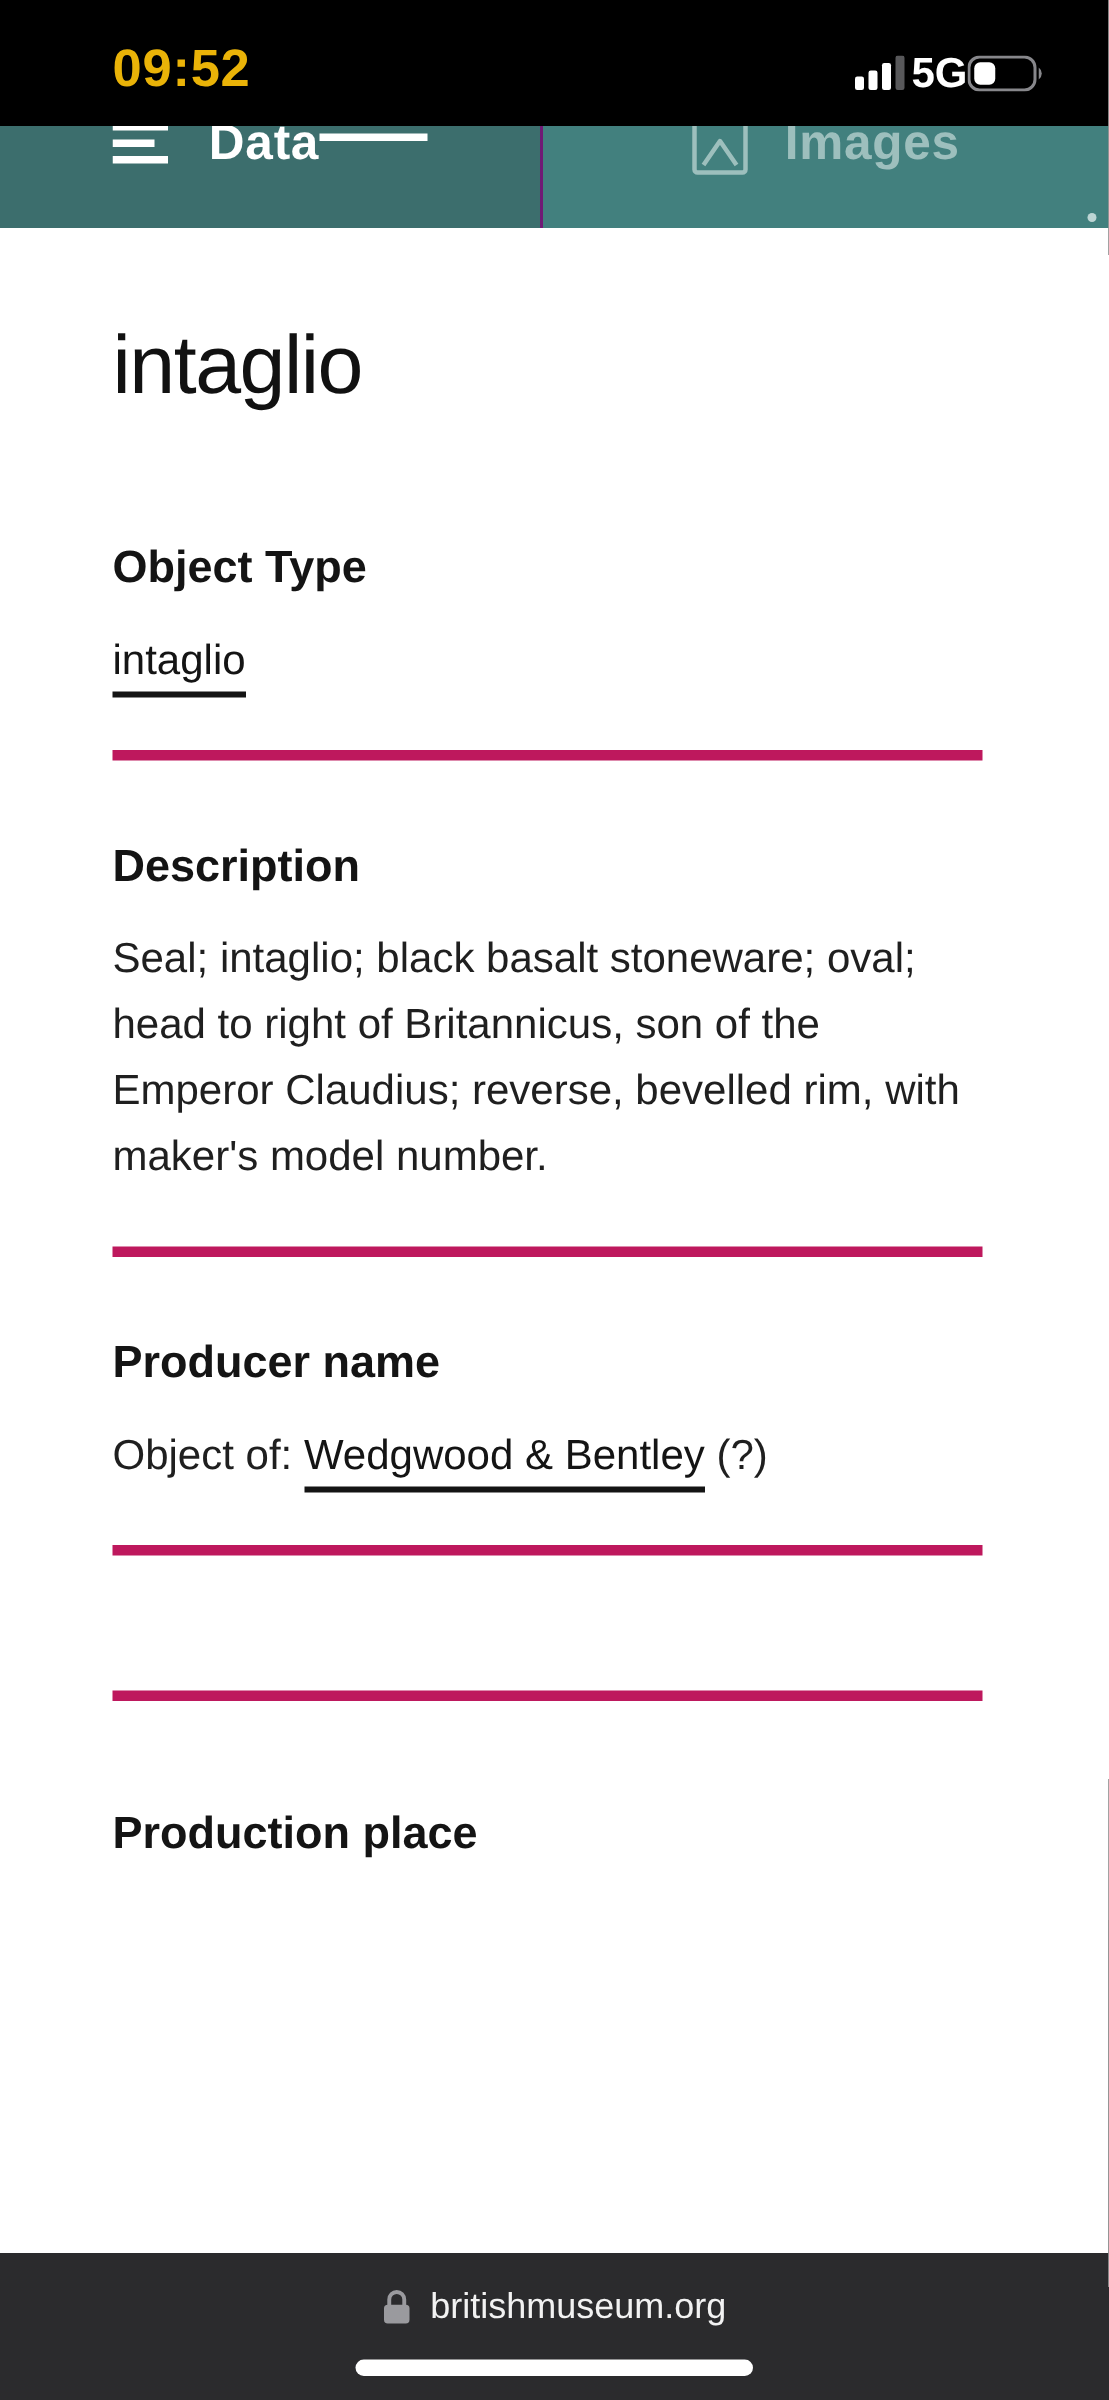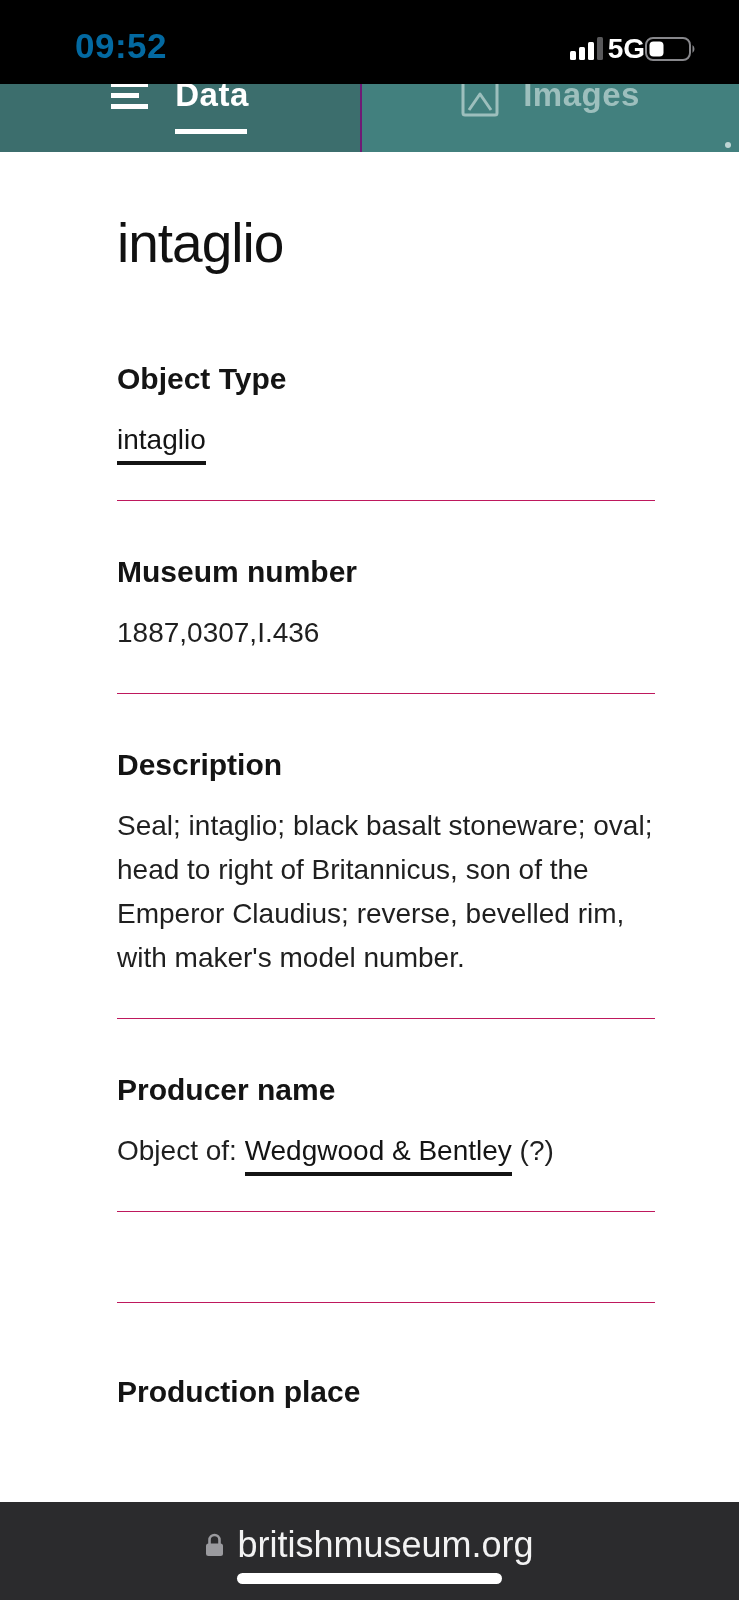--- a/index.html
+++ b/index.html
@@ -21,21 +21,21 @@
     top: 0; left: 0;
     width: 739px;
     height: 84px;
     background: #000000;
     z-index: 30;
   }
   .status-time {
     position: absolute;
     left: 75px;
     top: 26px;
-    color: #0369a1;
+    color: #eab308;
     font-size: 35px;
     font-weight: 600;
     letter-spacing: 0.5px;
   }
   .status-right {
     position: absolute;
     right: 42px;
     top: 33px;
     display: flex;
     align-items: center;
@@ -72,21 +72,21 @@
     margin-top: -9px;
   }
   .tab-label {
     font-size: 33px;
     font-weight: 700;
     line-height: 40px;
     letter-spacing: 0.5px;
   }
   .tab-data .tab-label { color: #ffffff; }
   .tab-images .tab-label { color: #9dbfbd; font-weight: 700; }
-  .tab-label-wrap { display: flex; flex-direction: column; align-items: flex-start; }
+  .tab-label-wrap { display: flex; align-items: flex-start; }
   .active-underline {
     width: 72px;
     height: 5px;
     background: #ffffff;
     margin-top: 14px;
   }
   .tab-icon { margin-top: 4px; }
   .scroll-dot {
     position: absolute;
     right: 8px;
@@ -95,34 +95,34 @@
     height: 6px;
     border-radius: 50%;
     background: #bdd5d4;
   }
 
   
   .content {
     position: absolute;
     top: 152px; left: 0;
     width: 739px;
-    padding: 0 84px 0 117px;
+    padding: 0 84px 0 75px;
     background: #ffffff;
     color: #1f1f1f;
     z-index: 1;
   }
   .page-title {
     margin: 58px 0 32px;
     font-size: 55px;
     font-weight: 400;
     line-height: 66px;
     letter-spacing: -1px;
     color: #111111;
   }
-  .record-section { padding: 52px 0 38px; border-bottom: 1px solid #be185d; }
+  .record-section { padding: 52px 0 38px; border-bottom: 7px solid #be185d; }
   .record-section.last { border-bottom: none; padding-top: 70px; }
   .section-label {
     font-size: 30px;
     font-weight: 700;
     line-height: 38px;
     color: #141414;
   }
   .section-value {
     margin-top: 20px;
     font-size: 28px;
@@ -151,21 +151,21 @@
     position: absolute;
     top: 22px;
     width: 100%;
     display: flex;
     justify-content: center;
     align-items: center;
     gap: 13px;
   }
   .url-text {
     color: #f2f2f2;
-    font-size: 36px;
+    font-size: 24px;
     font-weight: 400;
   }
   .home-indicator {
     position: absolute;
     left: 237px;
     top: 71px;
     width: 265px;
     height: 11px;
     border-radius: 6px;
     background: #ffffff;
@@ -225,24 +225,20 @@
   <div class="content">
     <h1 class="page-title">intaglio</h1>
 
     <div class="record-section">
       <div class="section-label">Object Type</div>
       <div class="section-value">
         <a class="inline-link">intaglio</a>
       </div>
     </div>
 
-    <div class="record-section">
-      <div class="section-label">Museum number</div>
-      <div class="section-value">1887,0307,I.436</div>
-    </div>
 
     <div class="record-section">
       <div class="section-label">Description</div>
       <div class="section-value">Seal; intaglio; black basalt stoneware; oval; head to right of Britannicus, son of the Emperor Claudius; reverse, bevelled rim, with maker's model number.</div>
     </div>
 
     <div class="record-section">
       <div class="section-label">Producer name</div>
       <div class="section-value"><span>Object of: </span><a class="inline-link">Wedgwood &amp; Bentley</a><span> (?)</span></div>
     </div>

